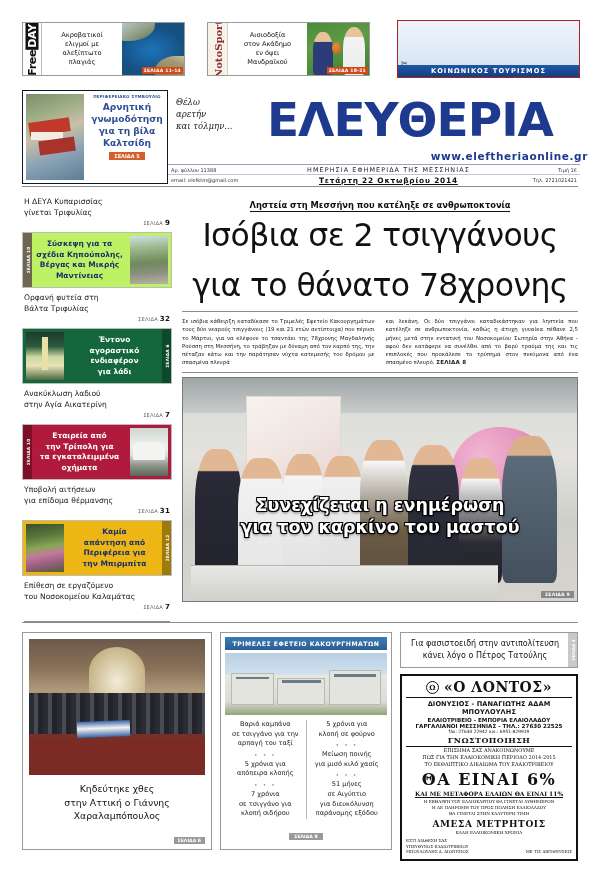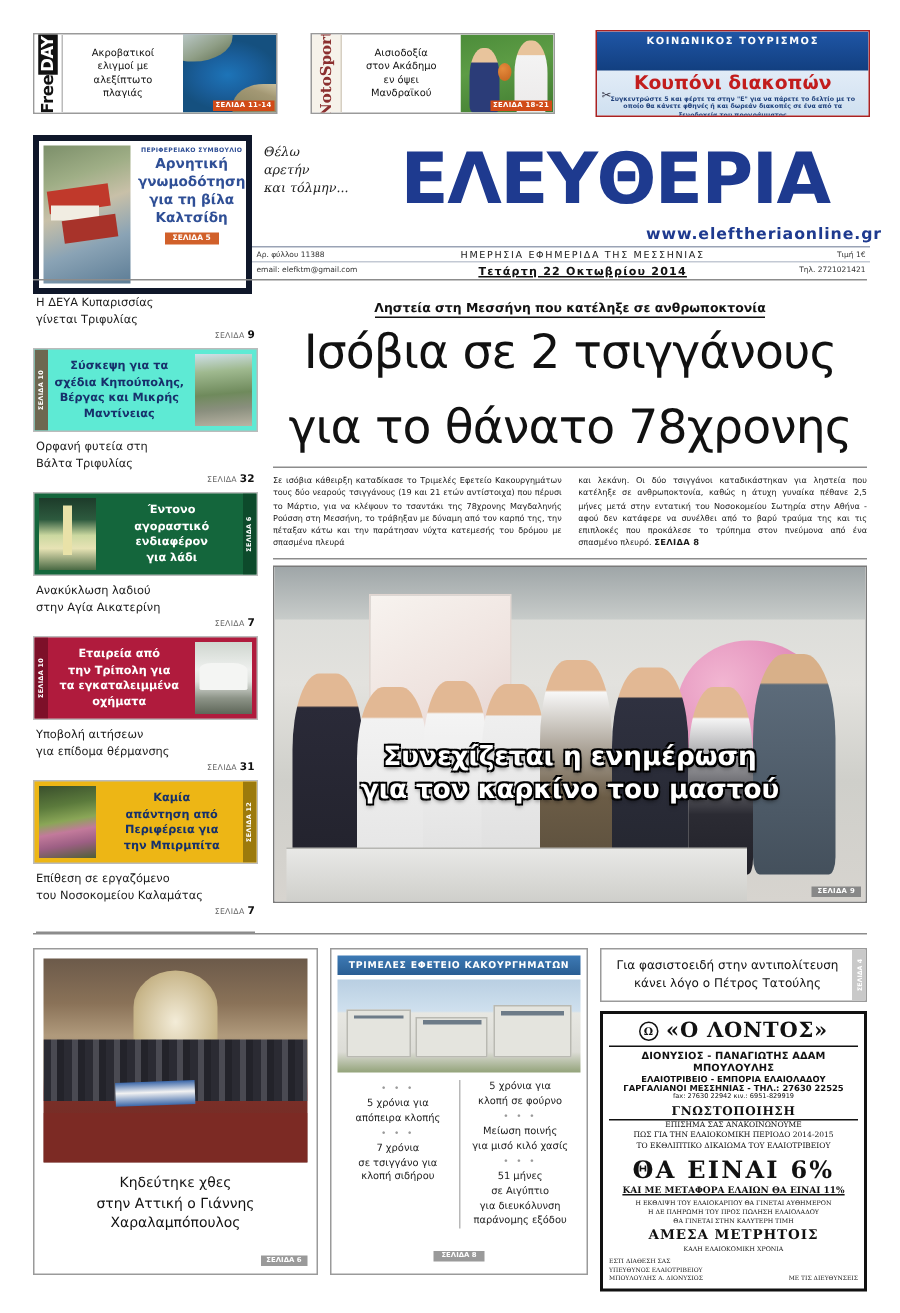--- a/index.html
+++ b/index.html
@@ -52,34 +52,34 @@
   .bb-player { position:absolute; bottom:0; border-radius:45% 45% 12% 12%; }
   .bb-p1 { left:10%; width:32%; height:82%; background:linear-gradient(180deg,#e8c49c 0%,#e8c49c 22%,#2b3c78 23%,#2b3c78 100%); }
   .bb-p2 { right:6%; width:36%; height:92%; background:linear-gradient(180deg,#e8c49c 0%,#e8c49c 20%,#f3f3f3 21%,#eceaea 100%); }
   .bb-ball { position:absolute; left:40%; top:36%; width:15%; height:24%; border-radius:50%;
      background:radial-gradient(circle at 35% 32%, #e58b3c, #c3621d); }
 
   
   .promo-coupon { left:397px; top:20px; width:183px; height:58px; border:1px solid #aa2222;
      background:linear-gradient(180deg,#eef4fb 0%,#dfeaf6 55%,#cfe0f0 100%); padding:0; }
   .cp-head { background:linear-gradient(180deg,#1c4f9c,#12archive); background:linear-gradient(180deg,#1f56a6,#123f80);
-     color:#fff; text-align:center; font-size:6.6px; font-weight:bold; letter-spacing:1.1px; padding:2px 0 16px; }
+     color:#fff; text-align:center; font-size:6.6px; font-weight:bold; letter-spacing:1.1px; padding:2px 0 2px;margin-top:44px; }
   .cp-title { text-align:center; color:#c21d1d; font-weight:bold; font-size:12.5px; line-height:14px; margin-top:1px;
      font-family:"DejaVu Sans","Liberation Sans",sans-serif; }
   .cp-sub { text-align:center; color:#1d3f7a; font-size:4.2px; line-height:5.4px; font-weight:bold; padding:1px 9px 0; }
   .cp-date { margin:2px auto 0; width:86%; background:linear-gradient(180deg,#2f6bb5,#1c4c8e); color:#fff;
      text-align:center; font-size:6px; font-weight:bold; padding:1px 0; letter-spacing:.4px; }
   .cp-foot { margin-top:1px; background:#c21d1d; color:#fff; text-align:right; font-size:4.4px;
      font-weight:bold; padding:1px 4px; letter-spacing:.2px; }
   .cp-scissors { position:absolute; left:3px; bottom:9px; font-size:8px; color:#334; }
 
   
   .masthead { position:absolute; left:0; top:88px; width:600px; height:100px; }
-  .mh-left { position:absolute; left:22px; top:2px; width:146px; height:106px;
-     border:4px solid #0f172a; background:#fff; display:flex; }
+  .mh-left { position:absolute; left:22px; top:2px; width:146px; height:94px;
+     border:1px solid #0f172a; background:#fff; display:flex; }
   .mh-photo { width:58px; flex:0 0 58px; margin:3px; position:relative; overflow:hidden;
      background:linear-gradient(160deg,#7c8f6a 0%, #9fae86 25%, #c8c0a8 45%, #8aa3b5 70%, #5d7d96 100%); }
   .mh-photo .roof { position:absolute; width:70%; height:16%; background:#c0392b; transform:rotate(-8deg); }
   .mh-photo .r1 { left:6%; top:30%; }
   .mh-photo .r2 { left:22%; top:52%; width:62%; background:#a8332a; }
   .mh-photo .w1 { position:absolute; left:8%; top:44%; width:55%; height:10%; background:#f1ede2; }
   .mh-left-txt { flex:1; display:flex; flex-direction:column; align-items:center; justify-content:flex-start; padding:3px 2px 2px; }
   .mh-kicker { font-size:4.1px; color:#2f4f96; font-weight:bold; letter-spacing:.2px; }
   .mh-head { color:#2f4f96; font-weight:bold; font-size:9.1px; line-height:12px; text-align:center; margin-top:2px; }
   .mh-page { margin-top:3px; background:#d1602a; color:#fff; font-size:5px; font-weight:bold; padding:1px 5px; }
@@ -108,21 +108,21 @@
   .sb-page b { color:#111; font-size:7px; }
 
   .sb-box { position:relative; height:56px; margin:2px 0 1px; border:1px solid #bbb; display:flex; overflow:hidden; }
   .sb-box .tab { width:9px; flex:0 0 9px; position:relative; }
   .sb-box .tab span { position:absolute; left:50%; top:50%; transform:translate(-50%,-50%) rotate(-90deg);
      white-space:nowrap; font-size:4.3px; color:#fff; font-weight:bold; letter-spacing:.2px; }
   .sb-box .body { flex:1; display:flex; align-items:center; justify-content:center; text-align:center;
      font-weight:bold; font-size:7.5px; line-height:10.5px; padding:2px; }
   .sb-box .thumb { width:38px; flex:0 0 38px; margin:3px; }
 
-  .box-beige { background:#5eead4; }
+  .box-beige { background:#bef264; }
   .box-beige .body { color:#17306b; }
   .box-beige .tab { background:#6d6750; }
   .box-green { background:#14663c; }
   .box-green .body { color:#fff; }
   .box-green .tab { background:#0d4a2b; }
   .box-red { background:#b01b3d; }
   .box-red .body { color:#fff; }
   .box-red .tab { background:#7d1029; }
   .box-yellow { background:#edb615; }
   .box-yellow .body { color:#15306b; }
@@ -465,20 +465,23 @@
     <div class="court-img">
       <div class="ci-bld" style="left:4%;width:26%;height:52%"></div>
       <div class="ci-bld" style="left:32%;width:30%;height:44%"></div>
       <div class="ci-bld" style="left:64%;width:32%;height:56%"></div>
       <div class="ci-w" style="left:7%;top:38%;width:20%;height:4%"></div>
       <div class="ci-w" style="left:35%;top:44%;width:24%;height:4%"></div>
       <div class="ci-w" style="left:67%;top:34%;width:26%;height:4%"></div>
     </div>
     <div class="bm-cols">
       <div class="bm-col">
+        <div style="white-space:pre-line">Βαριά καμπάνα
+σε τσιγγάνο για την
+αρπαγή του ταξί</div>
         <div class="bm-dots">• • •</div>
         <div style="white-space:pre-line">5 χρόνια για
 απόπειρα κλοπής</div>
         <div class="bm-dots">• • •</div>
         <div style="white-space:pre-line">7 χρόνια
 σε τσιγγάνο για
 κλοπή σιδήρου</div>
       </div>
       <div class="bm-col divider">
         <div style="white-space:pre-line">5 χρόνια για

